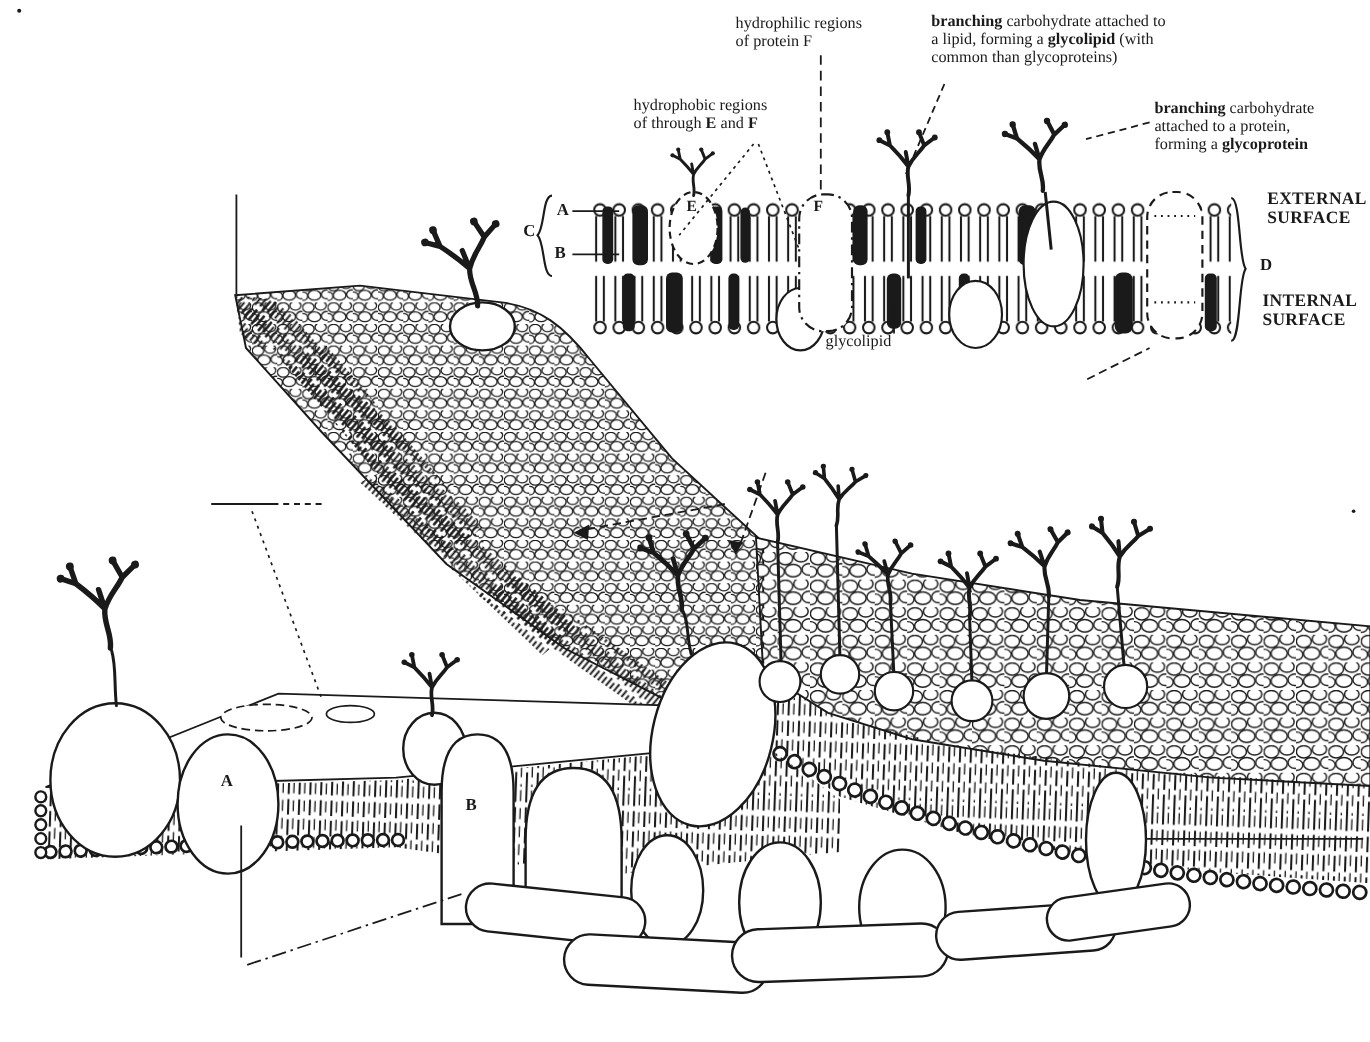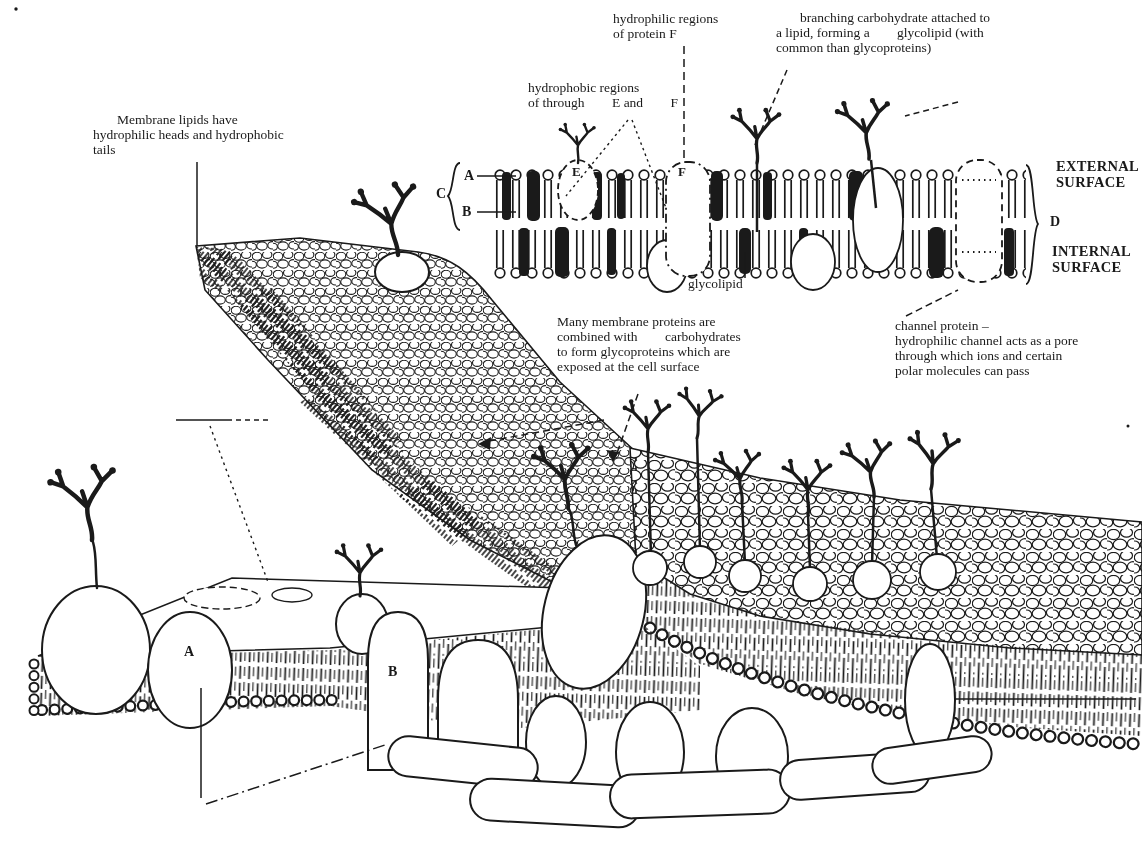--- a/index.html
+++ b/index.html
@@ -1,20 +1,20 @@
 <!DOCTYPE html>
 <html><head>
 <meta charset="utf-8">
 <style>
   html,body{margin:0;padding:0;background:#fff;}
   #page{position:relative;width:1142px;height:868px;background:#fff;overflow:hidden;
         font-family:"Liberation Serif", serif;color:#1a1a1a;border-radius:28px;}
   #art{position:absolute;left:0;top:0;}
   .lbl{position:absolute;font-size:13.5px;line-height:15px;color:#1a1a1a;white-space:nowrap;}
-  .lbl b{font-weight:normal;margin-left:24px;}
+  .lbl b{font-weight:bold;}
   .caps{font-weight:bold;font-size:14.5px;line-height:16px;letter-spacing:.3px;}
   .ltr{position:absolute;font-size:14px;font-weight:bold;color:#1a1a1a;}
   .ltr.sm{font-size:13px;}
 </style>
 </head>
 <body>
 
 <div id="page">
 
 <svg id="art" width="1142" height="868" viewBox="0 0 1142 868">
@@ -209,27 +209,25 @@
     <polygon points="478,444 491,437 490,450"></polygon>
   </g>
   <g fill="#1a1a1a">
     <circle cx="16" cy="9" r="1.7"></circle>
         <circle cx="1128" cy="426" r="1.5"></circle>
   </g>
 </svg>
 
 <div class="lbl" style="left:613px;top:11px"><span>hydrophilic regions</span><br><span>of protein F</span></div>
 <div class="lbl" style="left:776px;top:10px"><b>branching</b><span> carbohydrate attached to</span><br><span>a lipid, forming a </span><b>glycolipid</b><span> (with</span><br><span>common than glycoproteins)</span></div>
+<div class="lbl" style="left:962px;top:82px"><b>branching</b><span> carbohydrate</span><br><span>attached to a protein,</span><br><span>forming a </span><b>glycoprotein</b></div>
 <div class="lbl" style="left:528px;top:80px"><span>hydrophobic regions</span><br><span>of through </span><b>E</b><span> and </span><b>F</b></div>
 <div class="lbl caps" style="left:1056px;top:158px"><span>EXTERNAL</span><br><span>SURFACE</span></div>
 <div class="lbl caps" style="left:1052px;top:243px"><span>INTERNAL</span><br><span>SURFACE</span></div>
 <div class="lbl" style="left:688px;top:276px"><span>glycolipid</span></div>
-<div class="lbl" style="left:557px;top:314px"><span>Many membrane proteins are</span><br><span>combined with </span><b>carbohydrates</b><br><span>to form glycoproteins which are</span><br><span>exposed at the cell surface</span></div>
-<div class="lbl" style="left:895px;top:318px"><span>channel protein –</span><br><span>hydrophilic channel acts as a pore</span><br><span>through which ions and certain</span><br><span>polar molecules can pass</span></div>
-<div class="lbl" style="left:93px;top:112px"><b>Membrane lipids</b><span> have</span><br><span>hydrophilic heads and hydrophobic</span><br><span>tails</span></div>
 
 <div class="ltr" style="left:464px;top:168px">A</div>
 <div class="ltr" style="left:462px;top:204px">B</div>
 <div class="ltr" style="left:436px;top:186px">C</div>
 <div class="ltr" style="left:1050px;top:214px">D</div>
 <div class="ltr sm" style="left:572px;top:164px">E</div>
 <div class="ltr sm" style="left:678px;top:164px">F</div>
 <div class="ltr" style="left:184px;top:644px">A</div>
 <div class="ltr" style="left:388px;top:664px">B</div>
 

